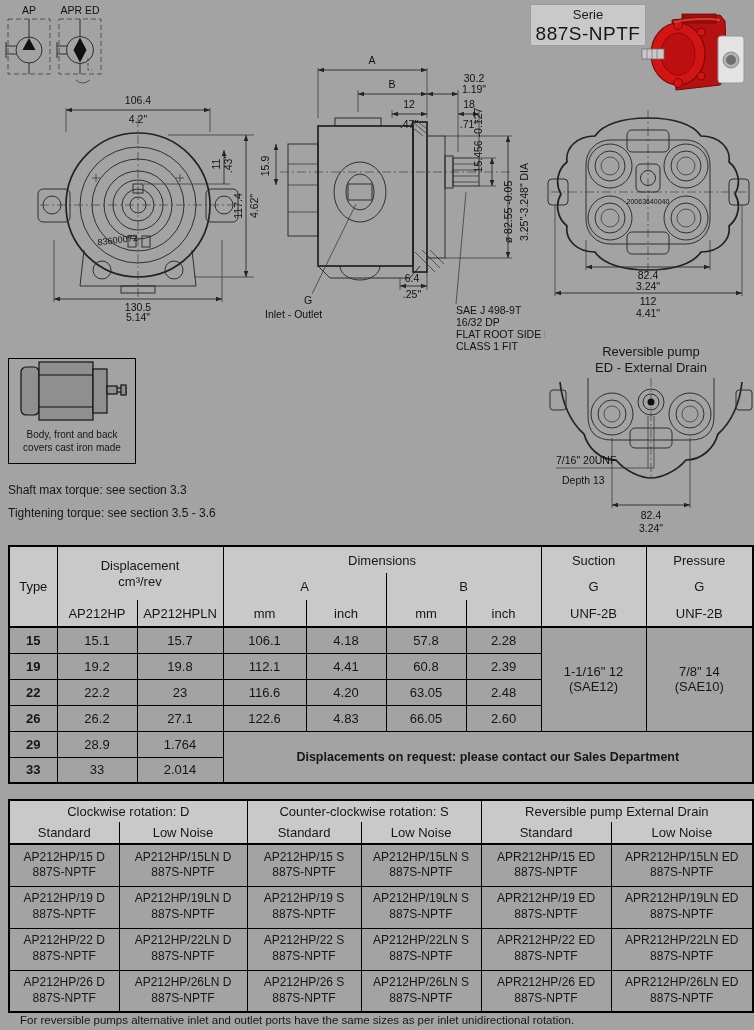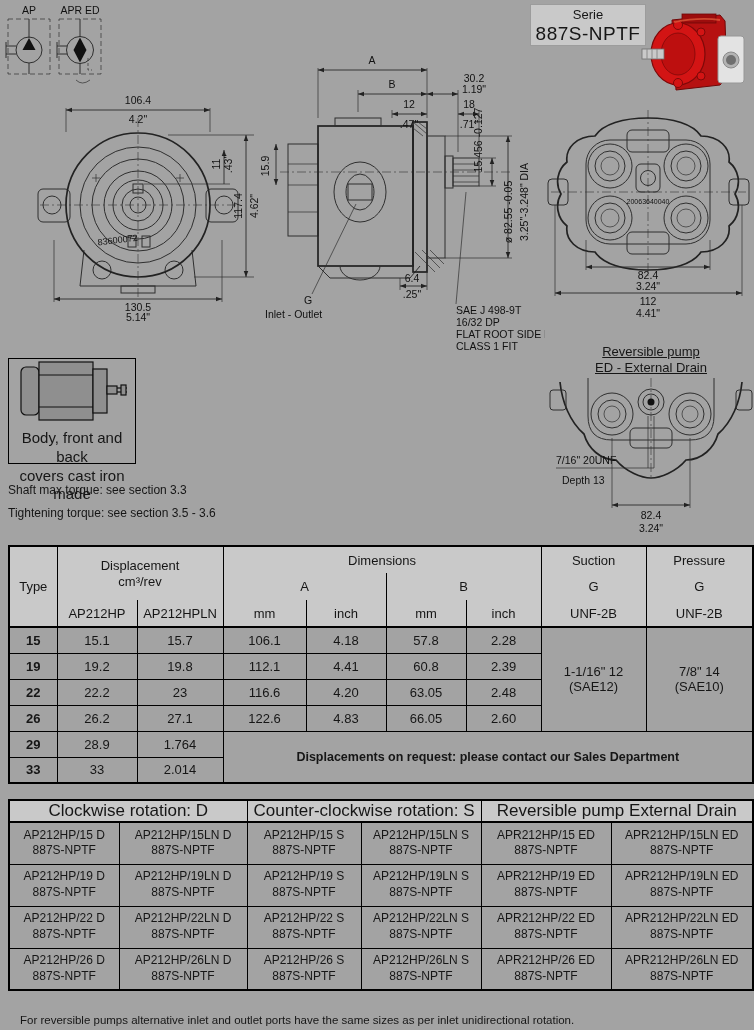--- a/index.html
+++ b/index.html
@@ -18,42 +18,42 @@
   text.sm{font-size:9px;fill:#111;text-anchor:middle;}
   text.lft{text-anchor:start;}
   .grayfill{fill:#8f8f8f;stroke:#111;stroke-width:1.2;}
 
   
   .serie-box{left:530px;top:4px;width:116px;height:42px;background:#c9c9c9;border:1px solid #9c9c9c;
              text-align:center;line-height:1.15;padding-top:3px;box-sizing:border-box;}
   .serie-box .l1{font-size:13px;}
   .serie-box .l2{font-size:19px;letter-spacing:.5px;}
 
-  .rev-title{left:548px;top:344px;width:206px;text-align:center;font-size:13px;line-height:1.25;text-decoration:underline;}
+  .rev-title{left:548px;top:344px;width:206px;text-align:center;font-size:13px;line-height:1.25;}
 
   .cast-box{left:8px;top:358px;width:128px;height:106px;border:1px solid #000;box-sizing:border-box;text-align:center;}
-  .cast-cap{font-size:15px;line-height:1.25;margin-top:2px;}
+  .cast-cap{font-size:10px;line-height:1.25;margin-top:2px;}
 
   .note{font-size:12px;}
 
   
   table{border-collapse:collapse;table-layout:fixed;}
   .t1{left:8px;top:545px;width:744px;border:2px solid #000;}
   .t1 td{border:1px solid #000;text-align:center;font-size:13px;padding:0 2px;}
   .t1 thead td{border-top:0;border-bottom:0;background:#c9c9c9;}
   .t1 thead{border-bottom:2px solid #000;}
   .t1 thead tr{height:27px;}
   .t1 tbody tr{height:26px;}
   .t1 tbody td.typ{font-weight:bold;}
   .t1 .two{line-height:1.2;}
   .t1 .notecell{font-size:12.5px;font-weight:bold;}
 
   .t2{left:8px;top:799px;width:744px;border:2px solid #000;}
   .t2 td{border:1px solid #000;text-align:center;font-size:12px;padding:0 1px;}
-  .t2 thead td{border-top:0;border-bottom:0;background:#c9c9c9;font-size:17px;}
+  .t2 thead td{border-top:0;border-bottom:0;background:#c9c9c9;font-size:13px;}
   .t2 thead{border-bottom:2px solid #000;}
   .t2 thead tr{height:22px;}
   .t2 tbody tr{height:42px;}
   .t2 .cell2{line-height:1.3;}
 
   .footer{left:20px;top:1014px;width:740px;font-size:11.5px;}
 </style>
 </head>
 <body>
 
@@ -450,20 +450,28 @@
       <col style="width:120px">
         <col style="width:130px">
         <col style="width:142px">
     </colgroup>
     <thead>
       <tr>
         <td colspan="2">Clockwise rotation: D</td>
         <td colspan="2">Counter-clockwise rotation: S</td>
         <td colspan="2">Reversible pump External Drain</td>
       </tr>
+      <tr>
+        <td>Standard</td>
+        <td>Low Noise</td>
+        <td>Standard</td>
+        <td>Low Noise</td>
+        <td>Standard</td>
+        <td>Low Noise</td>
+      </tr>
     </thead>
     <tbody>
       <tr>
         <td class="cell2">
             <div>AP212HP/15 D</div>
             <div>887S-NPTF</div>
           </td>
         <td class="cell2">
             <div>AP212HP/15LN D</div>
             <div>887S-NPTF</div>

